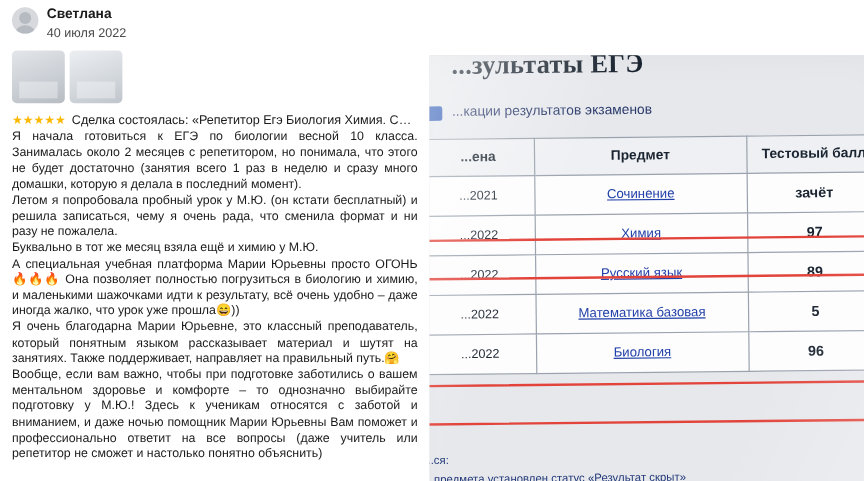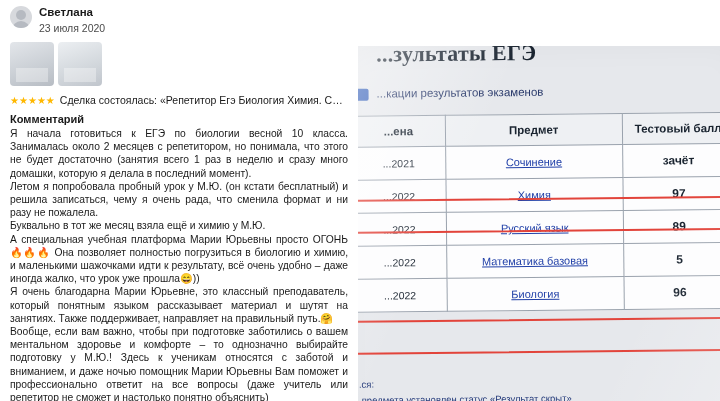--- a/index.html
+++ b/index.html
@@ -144,35 +144,34 @@
 <body>
 
 <div class="root">
 
   <div class="review">
 
     <div class="rv-head">
       <div class="rv-avatar"></div>
       <div>
         <div class="rv-name">Светлана</div>
-        <div class="rv-date">23 июля 2020</div>
+        <div class="rv-date">40 июля 2022</div>
       </div>
     </div>
 
     <div class="rv-photos">
       <div class="rv-photo p1"></div>
       <div class="rv-photo p2"></div>
     </div>
 
     <div class="rv-rating">
       <span class="stars">★★★★★</span>
       <span class="rv-deal">Сделка состоялась: «Репетитор Егэ Биология Химия. Средний балл ...</span>
     </div>
 
-    <div class="rv-section-title">Комментарий</div>
     <div class="rv-body">Я начала готовиться к ЕГЭ по биологии весной 10 класса. Занималась около 2 месяцев с репетитором, но понимала, что этого не будет достаточно (занятия всего 1 раз в неделю и сразу много домашки, которую я делала в последний момент).
 Летом я попробовала пробный урок у М.Ю. (он кстати бесплатный) и решила записаться, чему я очень рада, что сменила формат и ни разу не пожалела.
 Буквально в тот же месяц взяла ещё и химию у М.Ю.
 А специальная учебная платформа Марии Юрьевны просто ОГОНЬ🔥🔥🔥 Она позволяет полностью погрузиться в биологию и химию, и маленькими шажочками идти к результату, всё очень удобно – даже иногда жалко, что урок уже прошла😄))
 Я очень благодарна Марии Юрьевне, это классный преподаватель, который понятным языком рассказывает материал и шутят на занятиях. Также поддерживает, направляет на правильный путь.🤗
 Вообще, если вам важно, чтобы при подготовке заботились о вашем ментальном здоровье и комфорте – то однозначно выбирайте подготовку у М.Ю.! Здесь к ученикам относятся с заботой и вниманием, и даже ночью помощник Марии Юрьевны Вам поможет и профессионально ответит на все вопросы (даже учитель или репетитор не сможет и настолько понятно объяснить)</div>
 
   </div>
 
   <div class="shot">

